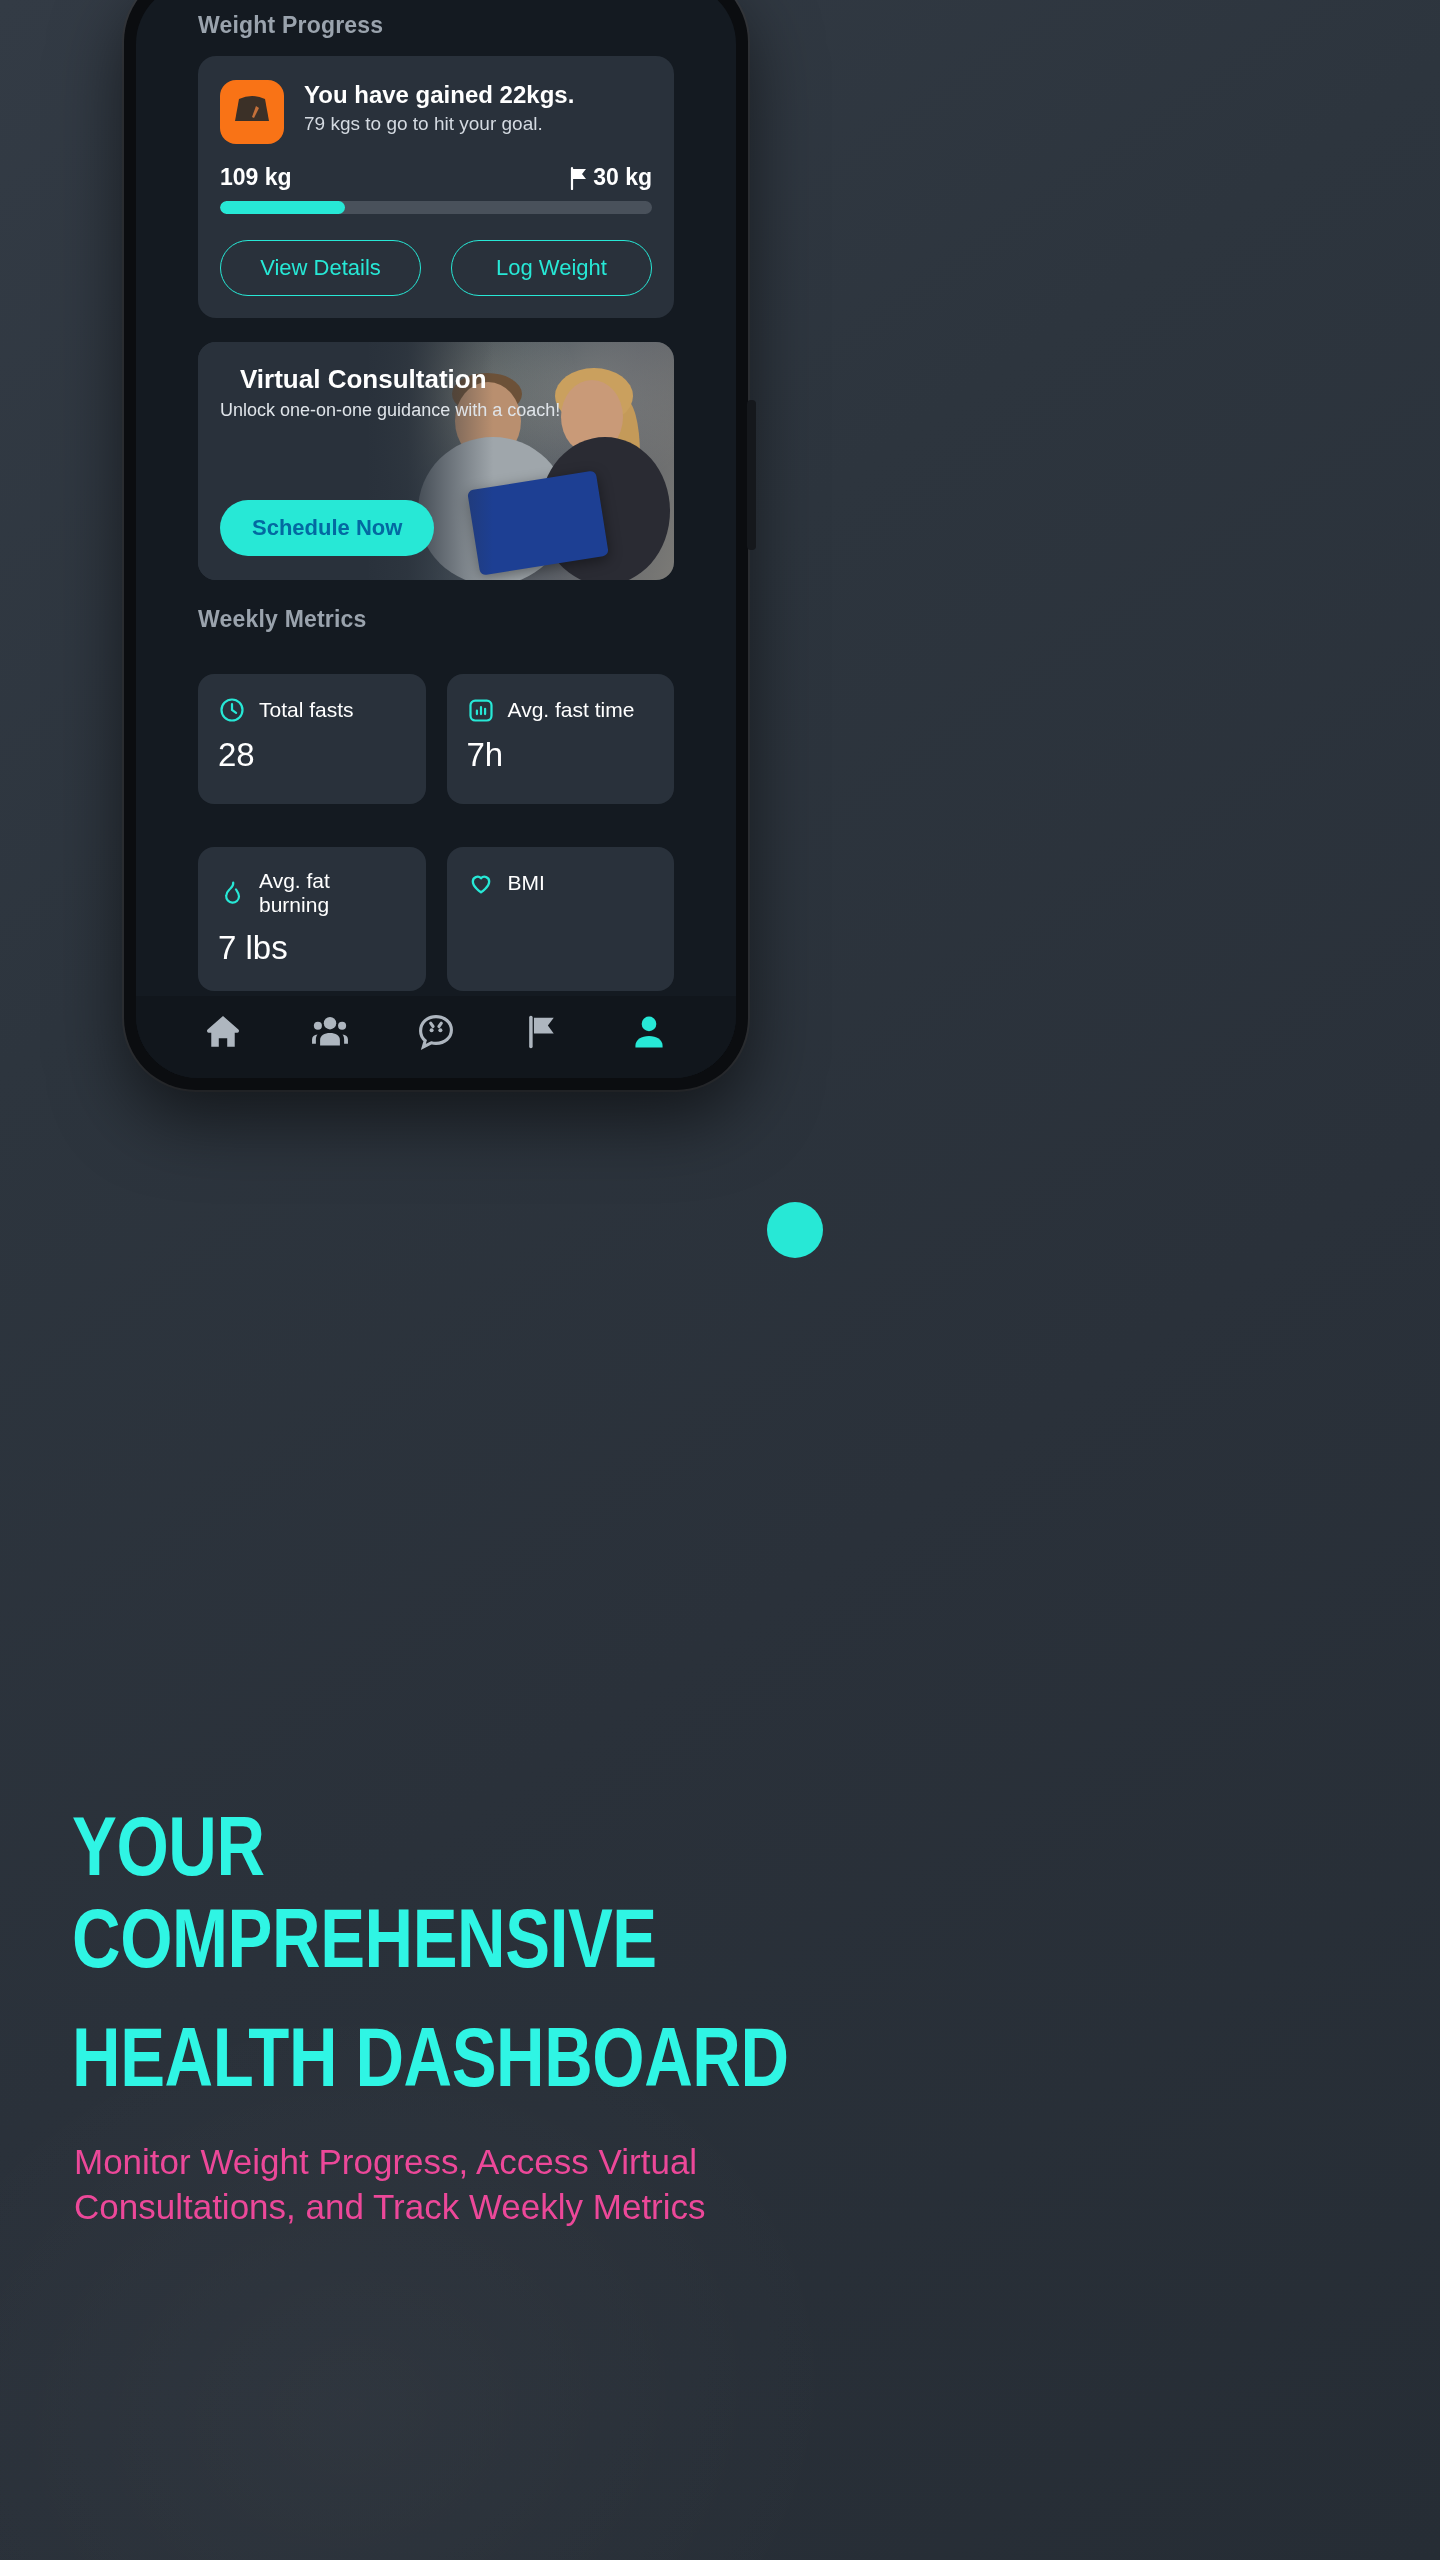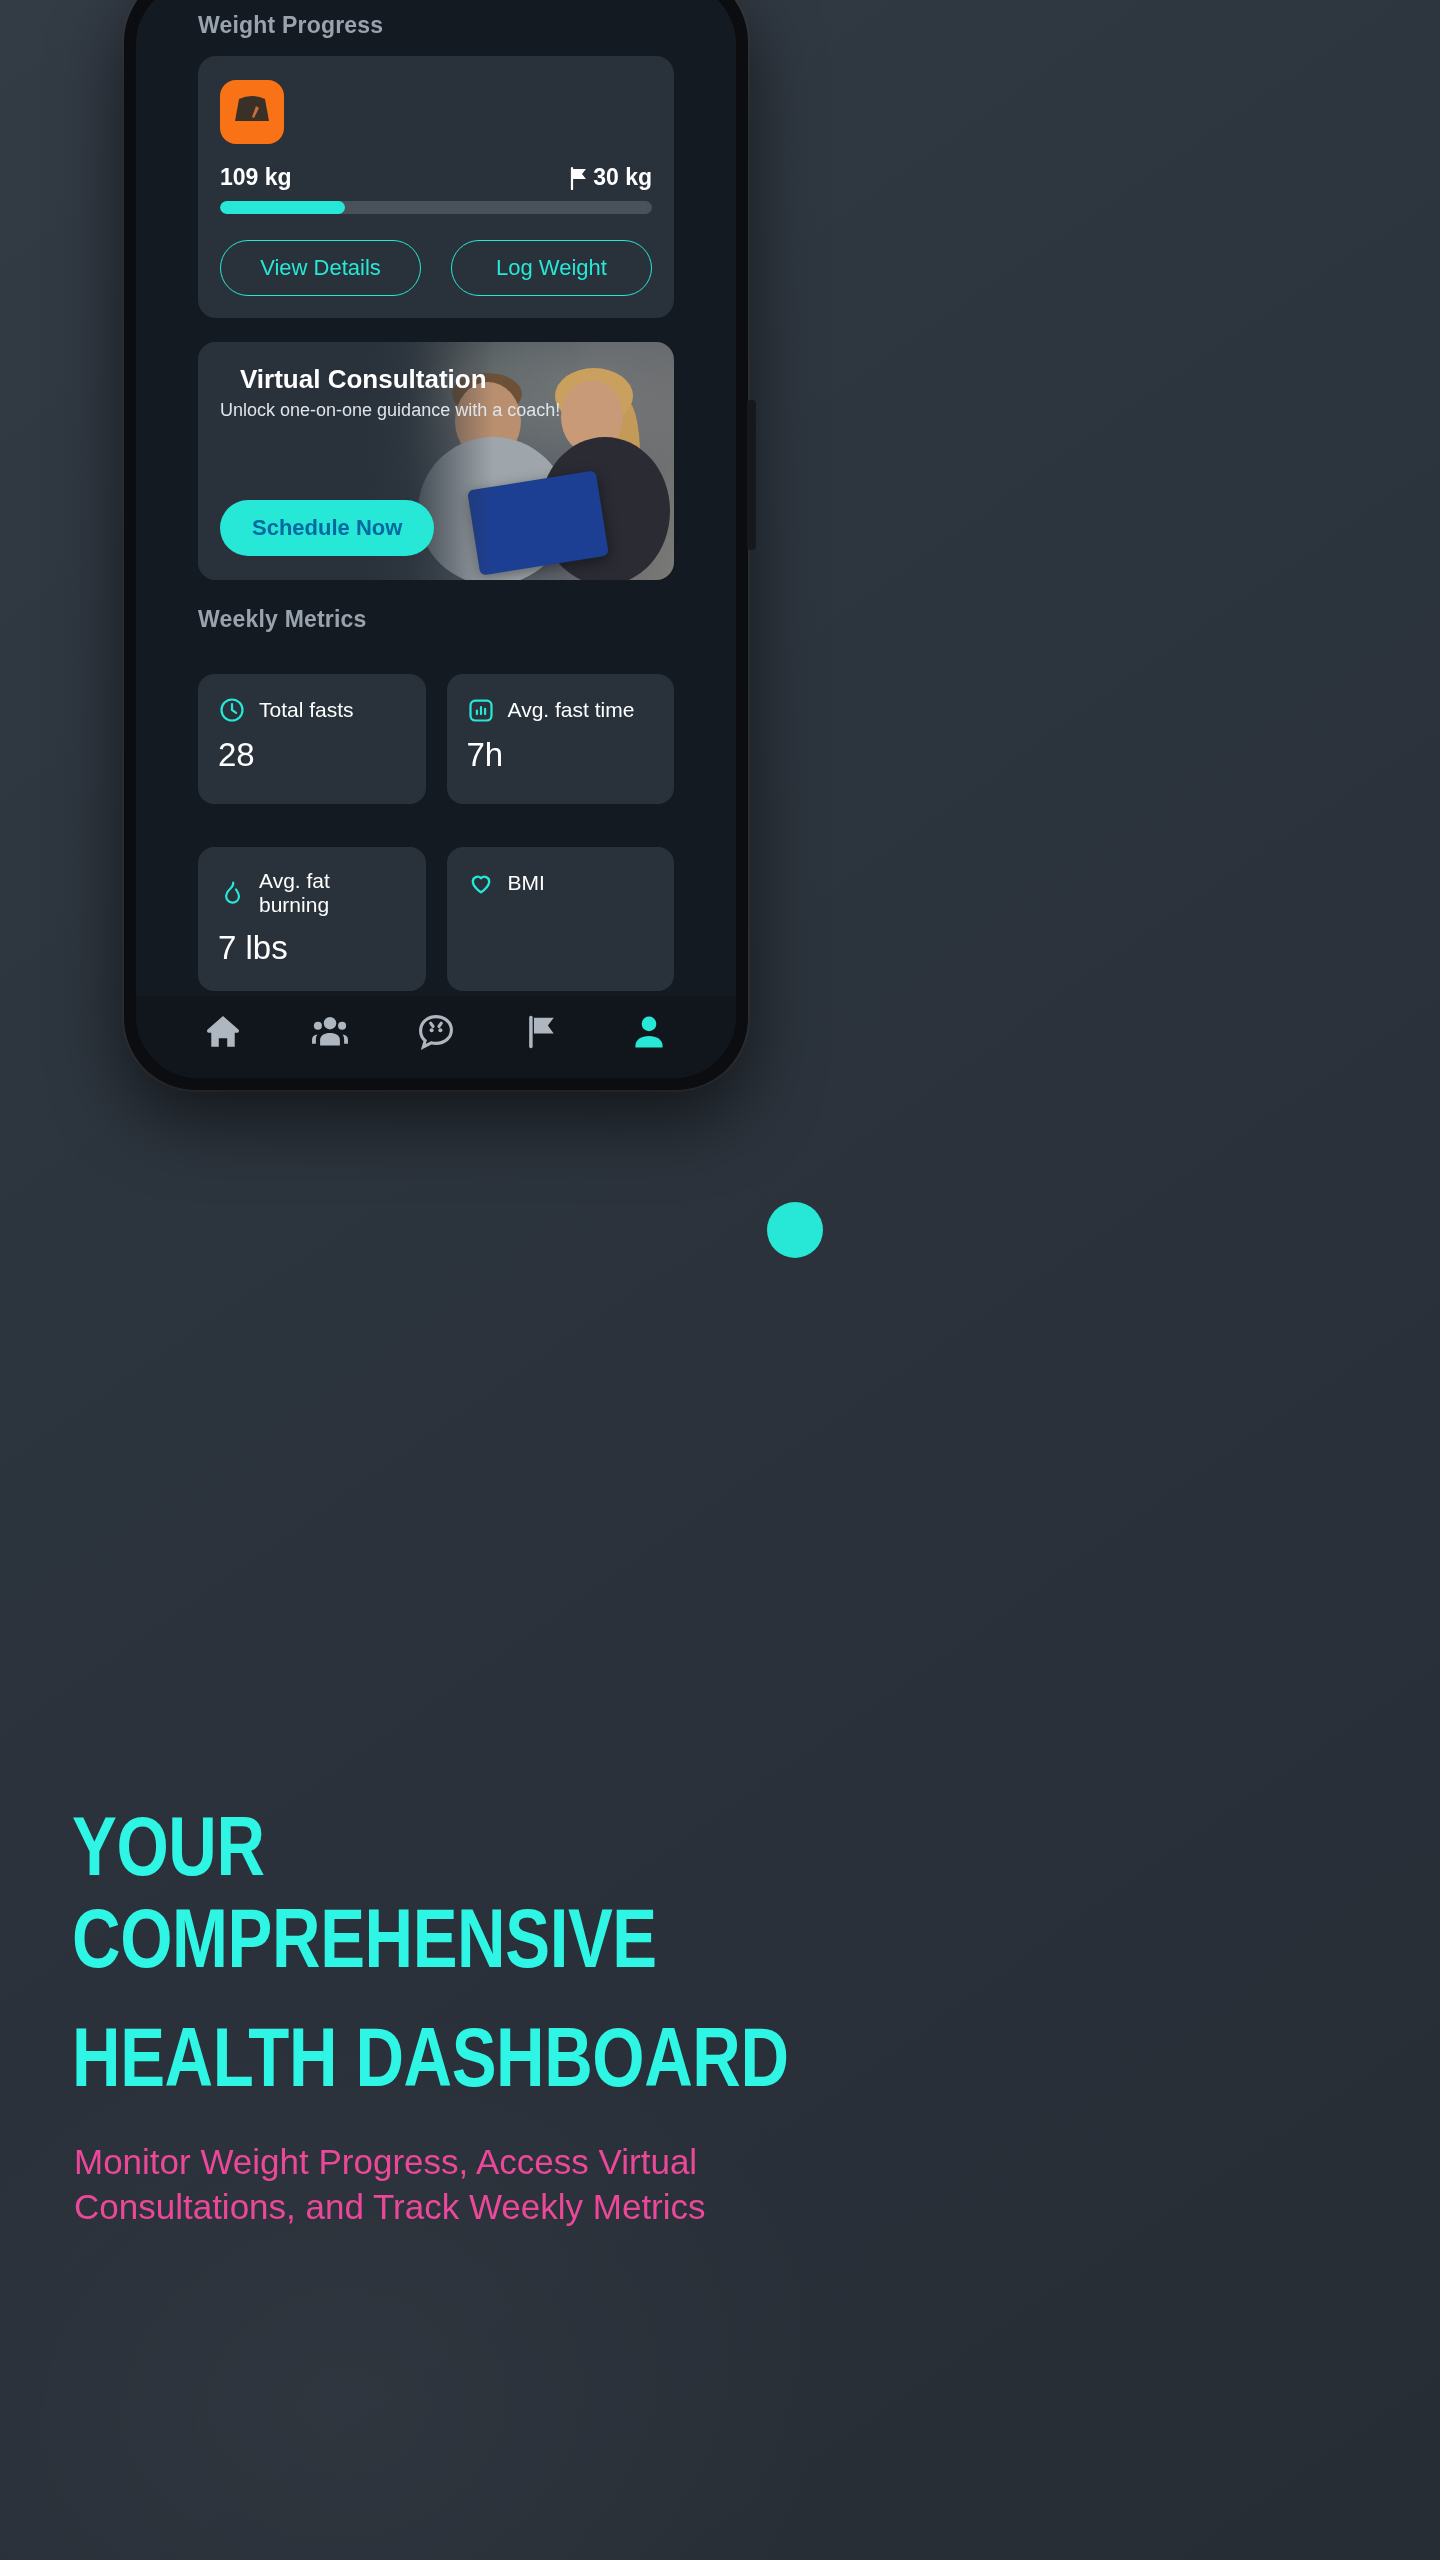--- a/index.html
+++ b/index.html
@@ -198,20 +198,24 @@
           <div class="section-title">Weight Progress</div>
 
           <div class="card weight-card">
             <div class="weight-top">
               <div class="scale-icon">
                 <svg width="46" height="42" viewBox="0 0 46 42">
                   <path d="M6 30 L10 8 Q23 2 36 8 L40 30 Z" fill="#3b3027"></path>
                   <path d="M23 26 L27 15 L30 17 L25 27 Z" fill="#c4703a"></path>
                 </svg>
               </div>
+              <div class="weight-head">
+                <h3>You have gained 22kgs.</h3>
+                <p>79 kgs to go to hit your goal.</p>
+              </div>
             </div>
 
             <div class="weight-nums">
               <span class="cur">109 kg</span>
               <span class="goal">
                 <svg class="flagico" width="22" height="24" viewBox="0 0 22 24">
                   <path d="M4 2 V23" stroke="#fff" stroke-width="2.2" fill="none" stroke-linecap="round"></path>
                   <path d="M4 3 H18 L14 8 L18 13 H4 Z" fill="#fff"></path>
                 </svg>
                 <span>30 kg</span>

